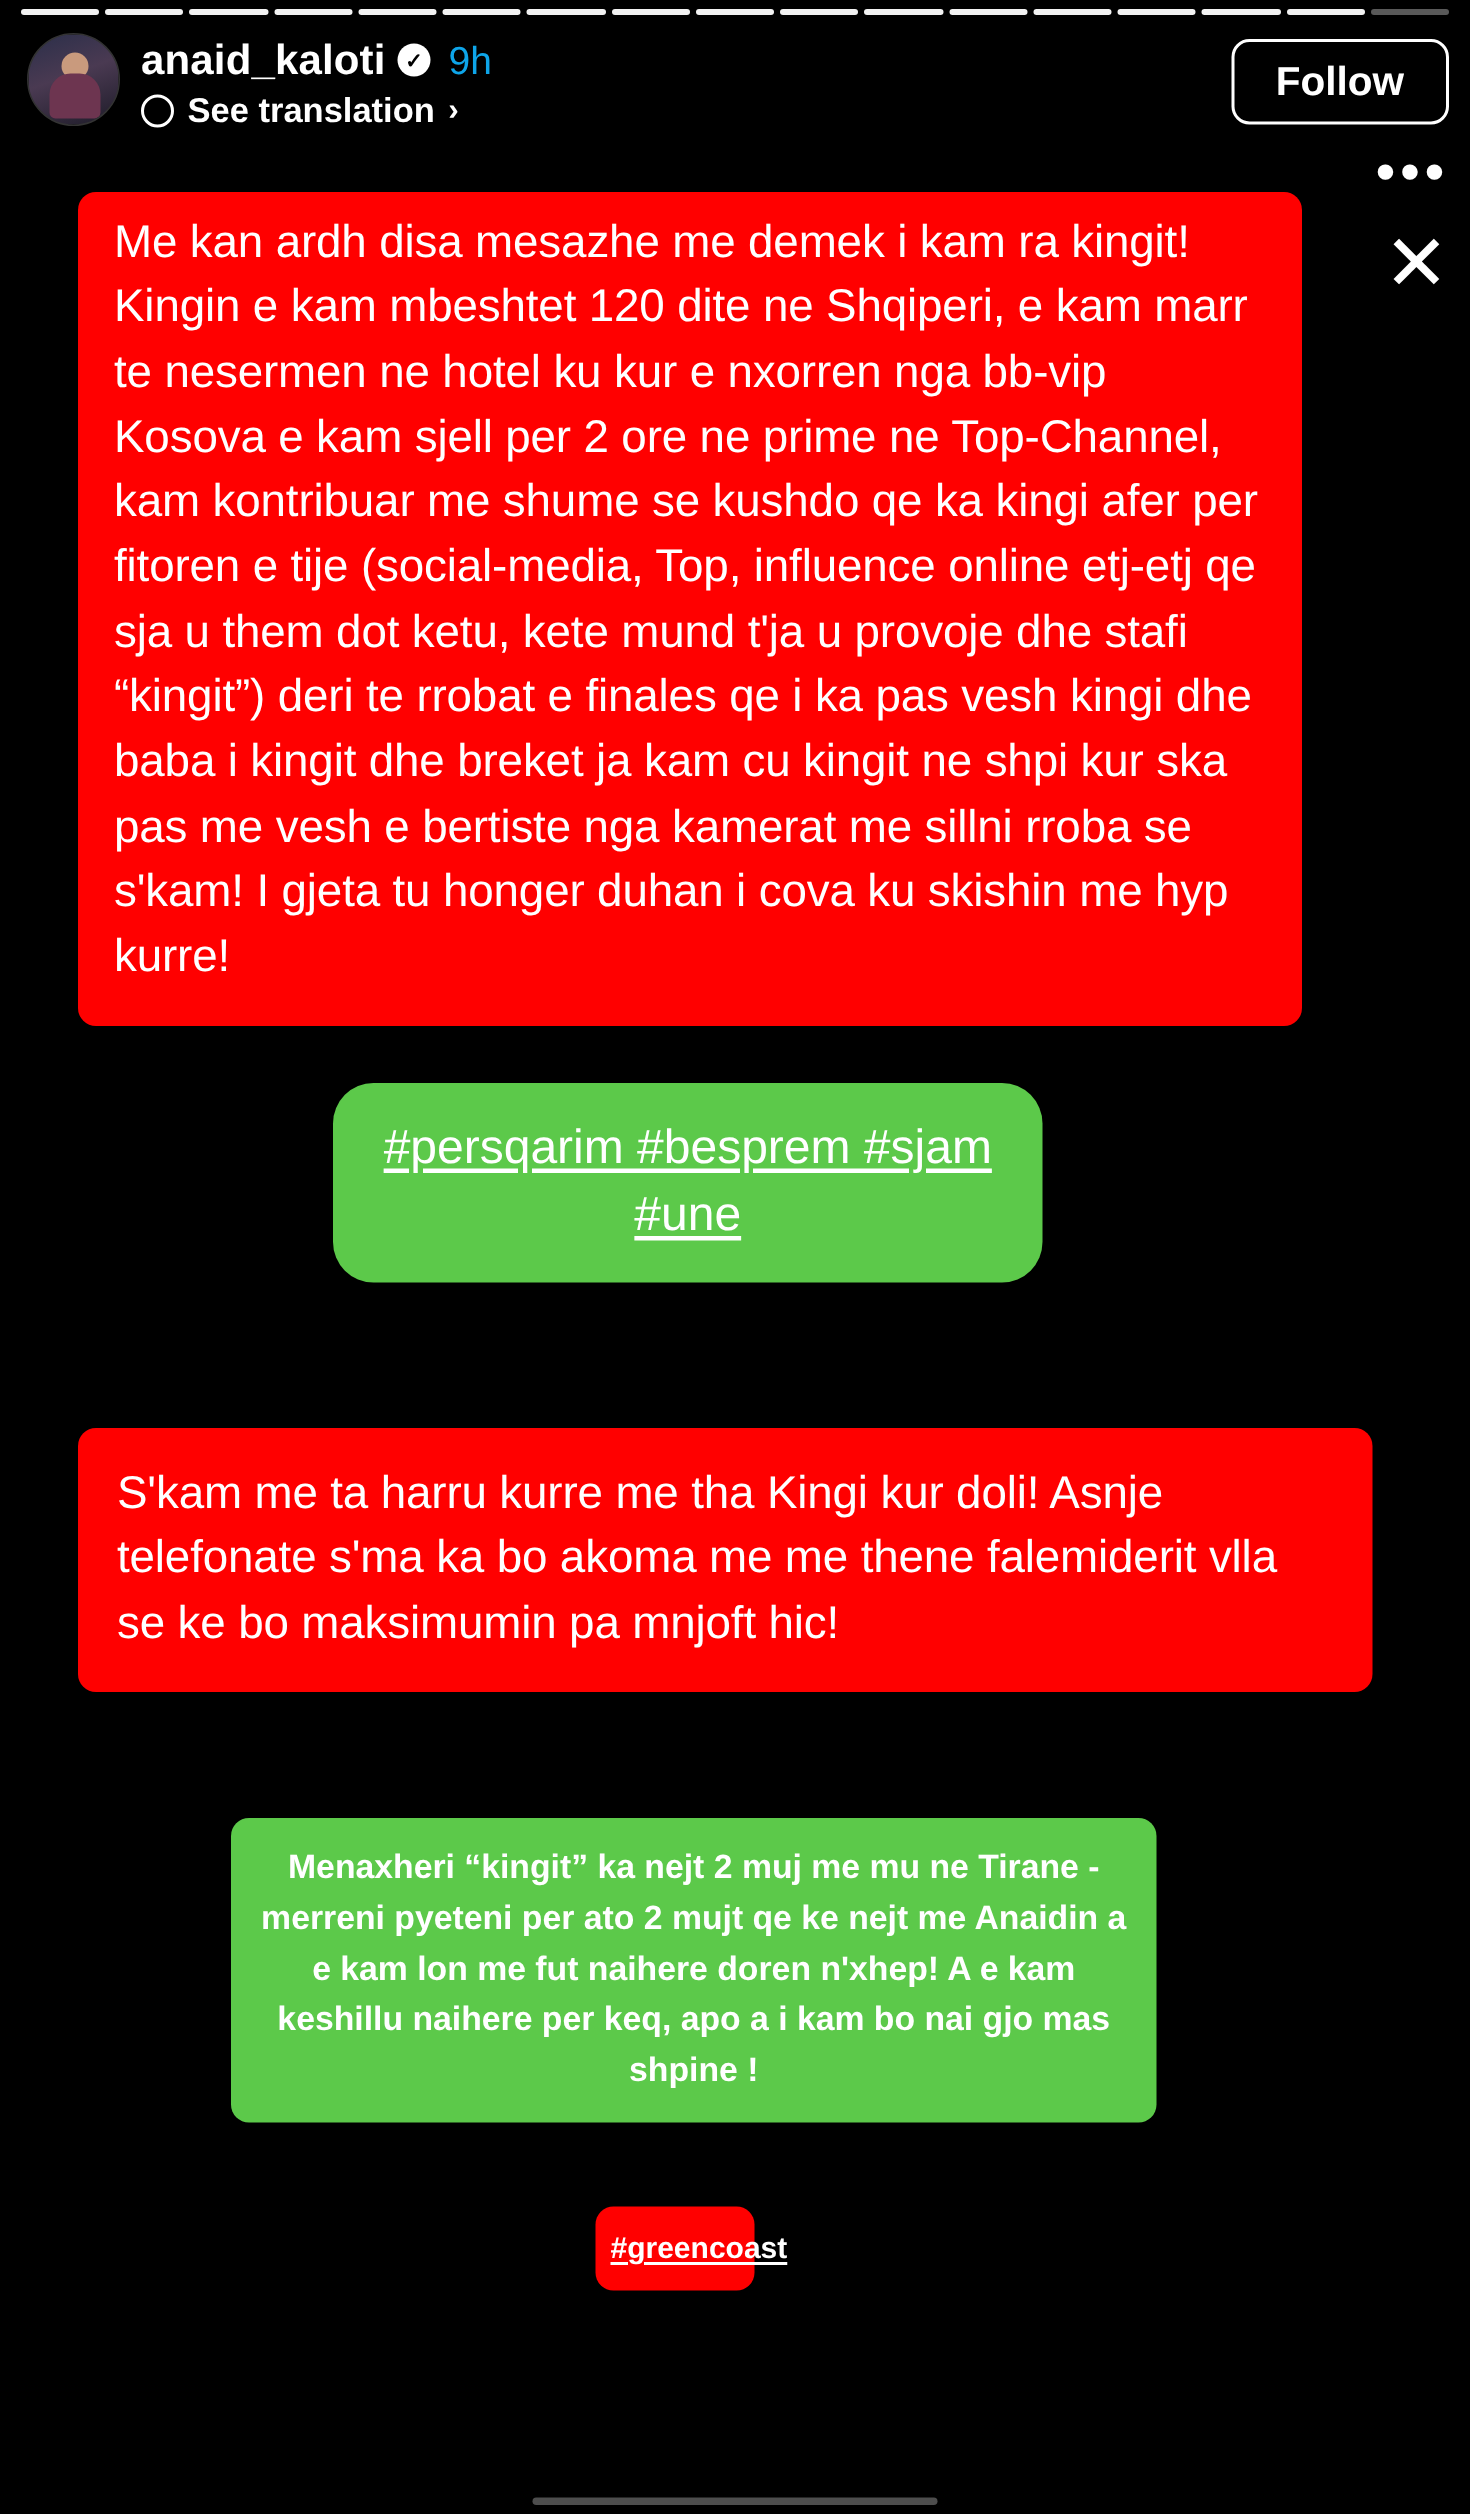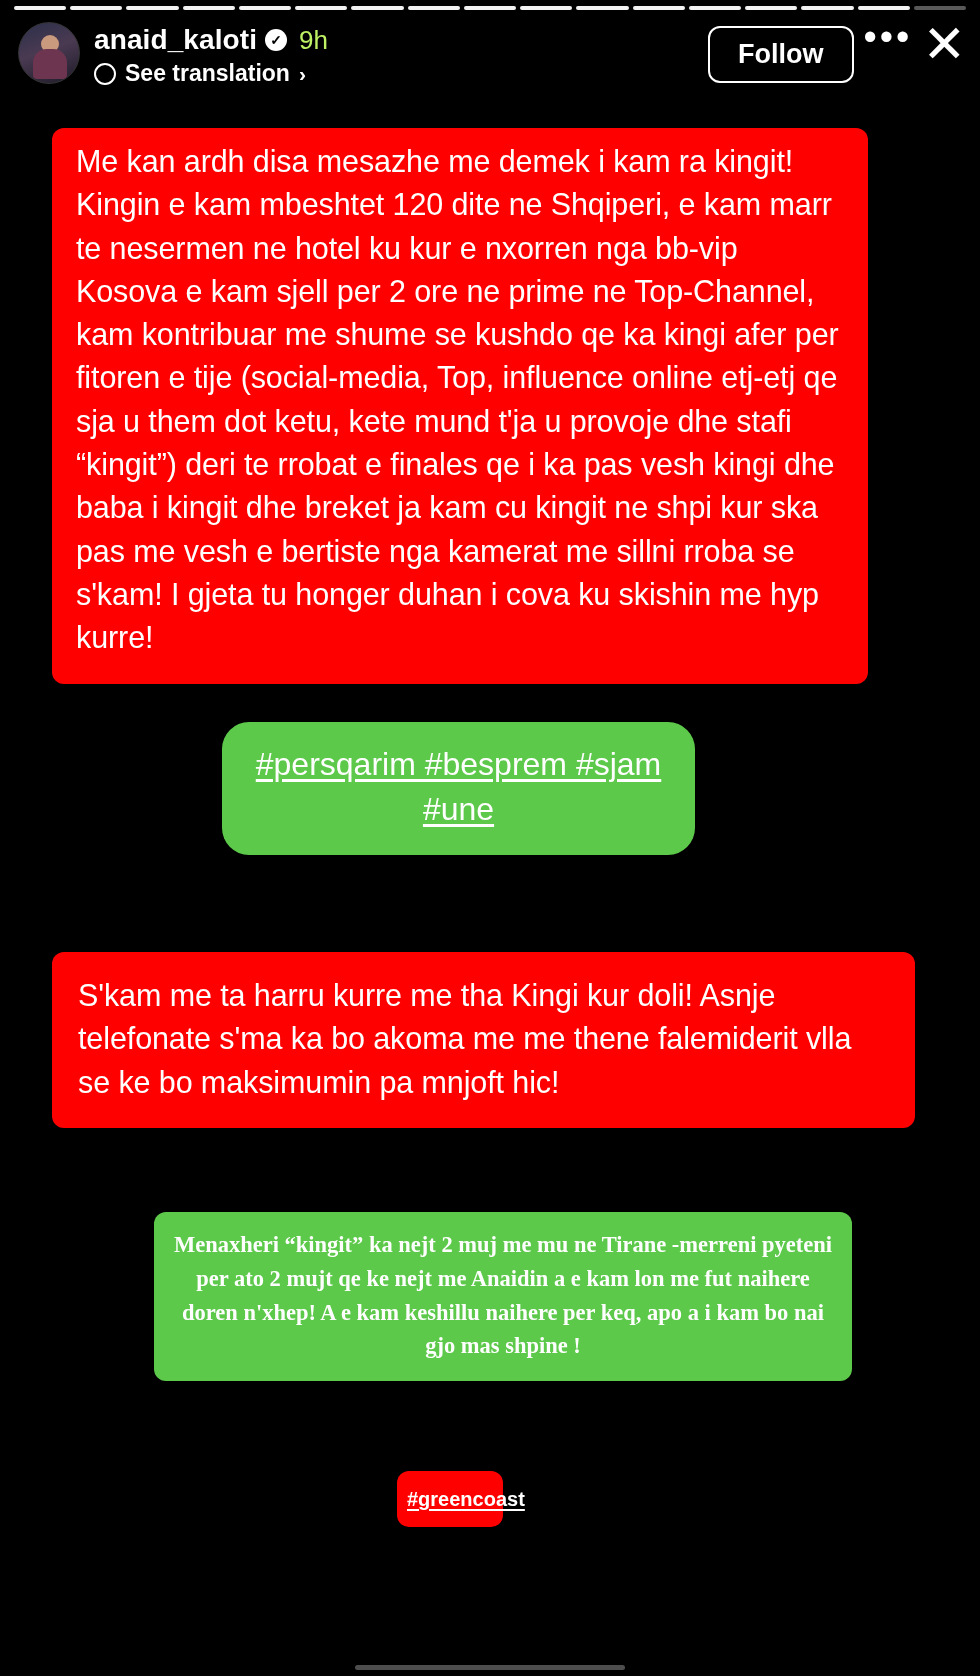--- a/index.html
+++ b/index.html
@@ -97,21 +97,21 @@
     width: 22px; height: 22px;
     border-radius: 50%;
     background: #fff;
     color: #000;
     font-size: 14px;
     line-height: 22px;
     text-align: center;
     font-weight: 700;
   }
   .time {
-    color: #bef264;
+    color: #0ea5e9;
     font-size: 26px;
     font-weight: 400;
     margin-left: 4px;
   }
   .line2 {
     display: flex;
     align-items: center;
     gap: 9px;
   }
   .translate-dot {
@@ -135,23 +135,24 @@
     top: 86px;
     left: 128px;
     color: #4a4a4a;
     font-size: 25px;
     font-weight: 500;
     z-index: 5;
   }
   .header-right {
     margin-left: auto;
     display: flex;
-    align-items: flex-start;
-    gap: 10px;
+    align-items: flex-end;
+    gap: 21px;
     padding-top: 4px;
+    flex-direction: column;
   }
   .follow-btn {
     border: 2px solid #fff;
     border-radius: 12px;
     color: #fff;
     font-size: 27px;
     font-weight: 600;
     padding: 13px 28px;
     background: transparent;
     line-height: 1;
@@ -214,27 +215,26 @@
     width: 863px;
     padding: 22px 24px 24px 26px;
     font-size: 30.5px;
     font-weight: 500;
     letter-spacing: -0.1px;
   }
 
   #b4 {
     left: 154px;
     top: 1212px;
-    width: 698px;
+    width: 617px;
     padding: 16px 18px 18px 18px;
     font-size: 22.5px;
     font-weight: 600;
     text-align: center;
     line-height: 1.5;
-    font-family: Liberation Serif, serif;
   }
 
   #b5 {
     left: 397px;
     top: 1471px;
     width: 106px;
     padding: 14px 10px;
     font-size: 20px;
     font-weight: 600;
     text-align: center;

